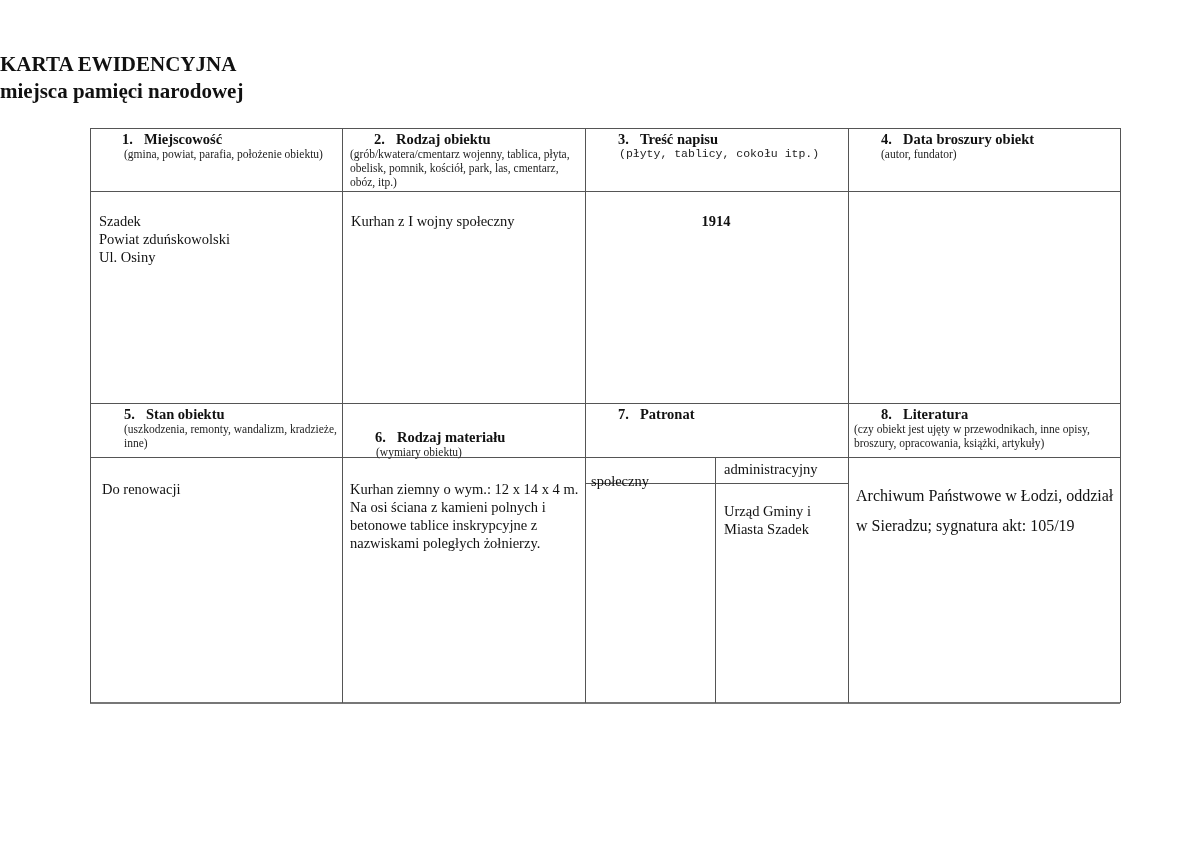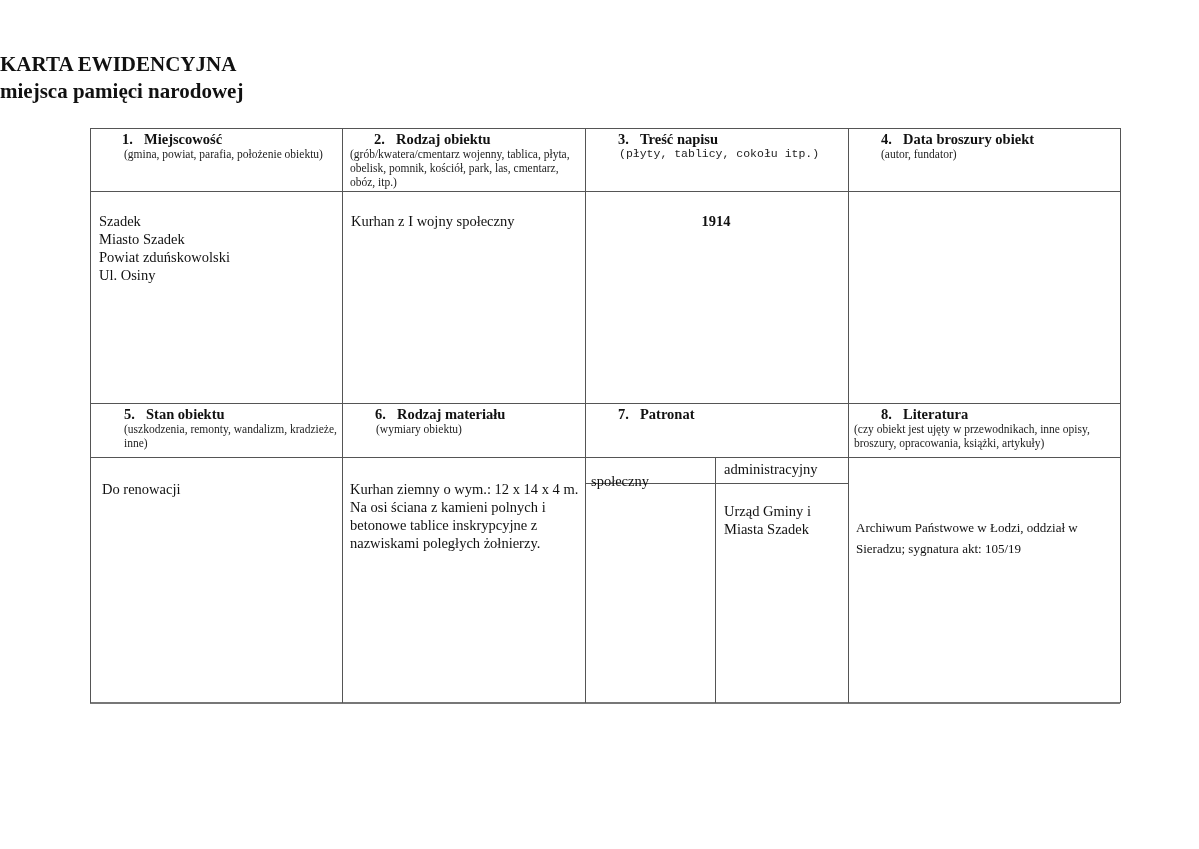--- a/index.html
+++ b/index.html
@@ -7,21 +7,21 @@
   .title { position:absolute; left:0; width:1199px; text-align:left; font-weight:bold; }
   .t1 { top:52px; font-size:21px; }
   .t2 { top:79px; font-size:21px; }
   .hline { position:absolute; height:0; border-top:1px solid #555; }
   .vline { position:absolute; width:0; border-left:1px solid #555; }
   .cell { position:absolute; }
   .hd { font-weight:bold; font-size:14.5px; line-height:16px; }
   .hd .num { display:inline-block; width:22px; }
   .sub { font-size:11.5px; line-height:14px; color:#222; }
   .val { font-size:14.5px; line-height:18px; }
-  .lit { font-size:13px; line-height:21px;margin-top:36px; }
+  .lit { font-size:16px; line-height:30px; }
 </style>
 </head>
 <body>
 
 <div class="title t1">KARTA EWIDENCYJNA</div>
 <div class="title t2">miejsca pamięci narodowej</div>
 
 <div>
 
   <div class="hline" style="left:90px;width:1030px;top:128px;"></div>
@@ -50,33 +50,32 @@
     <div class="hd" style="padding-left:27px;"><span class="num">3.</span><span>Treść napisu</span></div>
     <div class="sub" style="padding-left:28px;font-family:Liberation Mono, monospace;">(płyty, tablicy, cokołu itp.)</div>
   </div>
   <div class="cell" style="left:854px;top:131px;width:262px;">
     <div class="hd" style="padding-left:27px;"><span class="num">4.</span><span>Data broszury obiekt</span></div>
     <div class="sub" style="padding-left:27px;">(autor, fundator)</div>
   </div>
 
   <div class="cell val" style="left:99px;top:212px;width:236px;">
     <div>Szadek</div>
-    <div>Miasto Szadek</div>
     <div>Powiat zduńskowolski</div>
     <div>Ul. Osiny</div>
   </div>
   <div class="cell val" style="left:351px;top:212px;width:230px;">Kurhan z I wojny społeczny</div>
   <div class="cell val" style="left:591px;top:212px;width:250px;text-align:center;font-weight:bold;">1914</div>
   <div class="cell val" style="left:854px;top:212px;width:262px;"></div>
 
   <div class="cell" style="left:101px;top:406px;width:236px;">
     <div class="hd" style="padding-left:23px;"><span class="num">5.</span><span>Stan obiektu</span></div>
     <div class="sub" style="padding-left:23px;">(uszkodzenia, remonty, wandalizm, kradzieże, inne)</div>
   </div>
-  <div class="cell" style="left:348px;top:406px;width:230px;">
+  <div class="cell" style="left:348px;top:429px;width:230px;">
     <div class="hd" style="padding-left:27px;"><span class="num">6.</span><span>Rodzaj materiału</span></div>
     <div class="sub" style="padding-left:28px;">(wymiary obiektu)</div>
   </div>
   <div class="cell" style="left:591px;top:406px;width:250px;">
     <div class="hd" style="padding-left:27px;"><span class="num">7.</span><span>Patronat</span></div>
   </div>
   <div class="cell" style="left:852px;top:406px;width:266px;">
     <div class="hd" style="padding-left:29px;"><span class="num">8.</span><span>Literatura</span></div>
     <div class="sub" style="padding-left:2px;">(czy obiekt jest ujęty w przewodnikach, inne opisy, broszury, opracowania, książki, artykuły)</div>
   </div>

